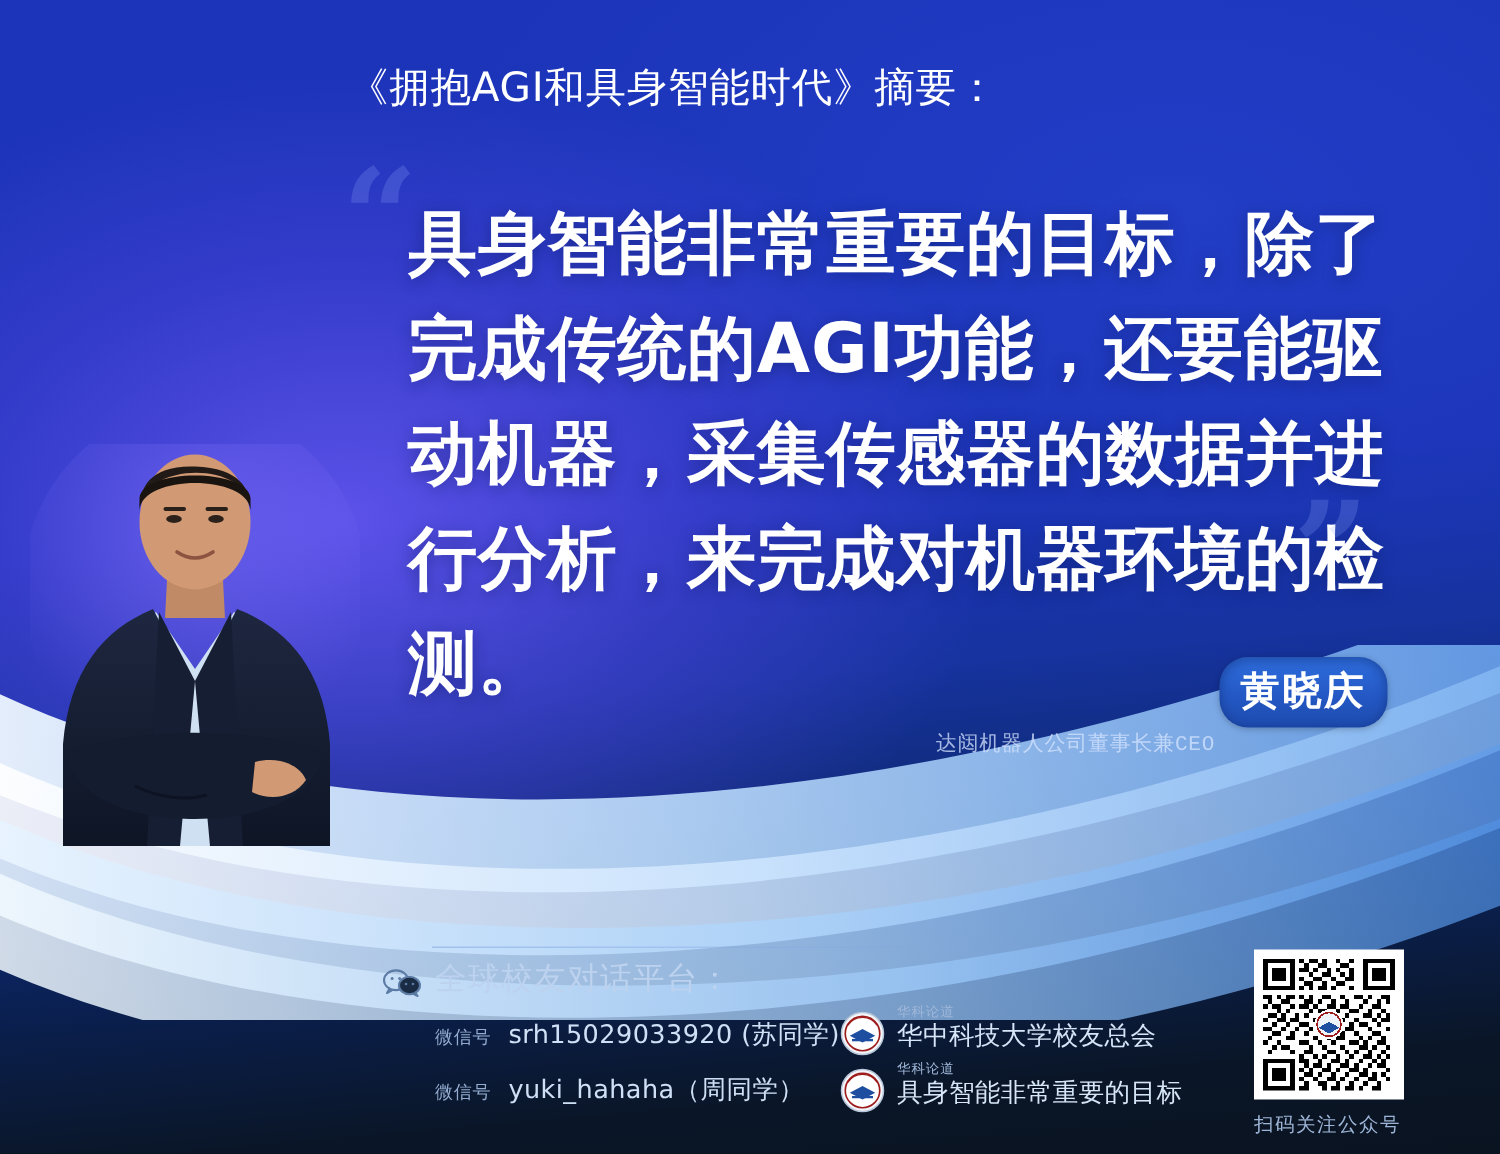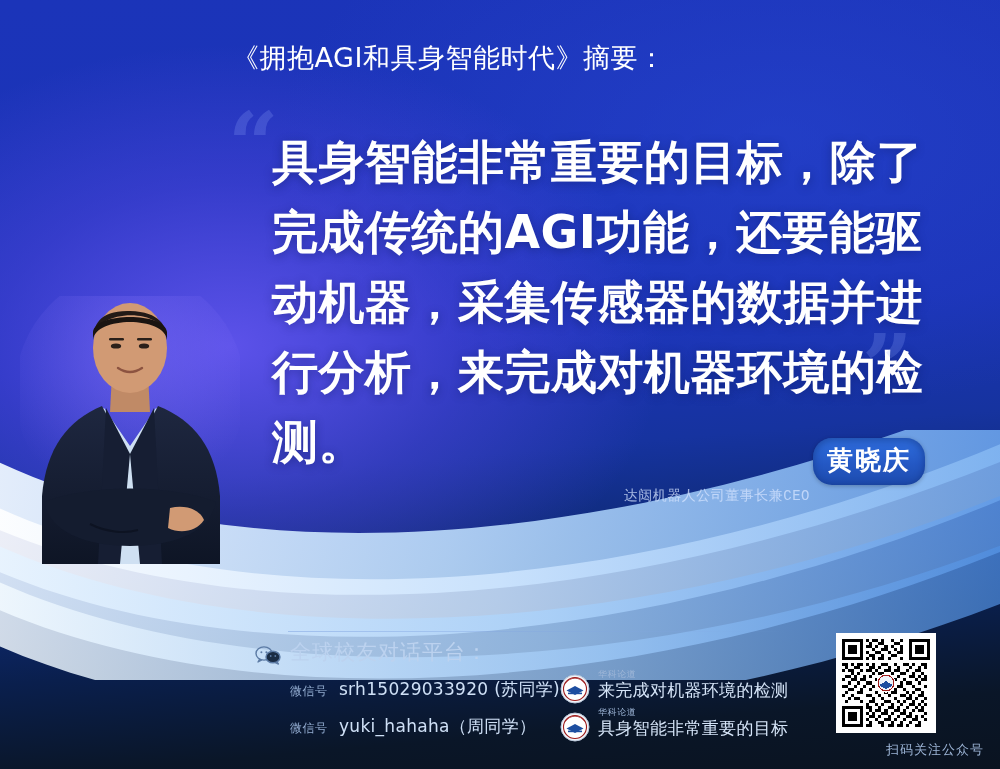--- a/index.html
+++ b/index.html
@@ -102,23 +102,22 @@
     white-space:nowrap;font-family:"DejaVu Sans","Liberation Sans",sans-serif;
   }
   .org-name{
     position:absolute;left:38px;top:7px;font-size:17px;color:#d6e5f8;letter-spacing:.3px;
     white-space:nowrap;font-family:"DejaVu Sans","Liberation Sans",sans-serif;
   }
 
   .qr-block{position:absolute;left:836px;top:633px;width:112px;}
   .qr{width:100px;height:100px;background:#fff;padding:6px;box-sizing:border-box;display:block;}
   .qr-cap{
-    margin-top:8px;width:112px;text-align:right;font-size:13px;color:#9db5d6;letter-spacing:1px;
-    font-family:"DejaVu Sans","Liberation Sans",sans-serif;
-    margin-left:36px;
+    margin-top:8px;width:112px;text-align:left;font-size:13px;color:#9db5d6;letter-spacing:1px;
+    font-family:"DejaVu Sans","Liberation Sans",sans-serif;
   }
 
   .portrait{position:absolute;left:20px;top:296px;width:220px;height:268px;}
 </style>
 </head>
 <body>
 
 <div class="poster">
 
   <svg class="waves" viewBox="0 0 1000 250" preserveAspectRatio="none">
@@ -233,21 +232,21 @@
 
   <div class="org o1">
     <svg class="seal" viewBox="0 0 30 30">
       <circle cx="15" cy="15" r="14" fill="#f2f5fa" stroke="#b9c7da" stroke-width="1"></circle>
       <circle cx="15" cy="15" r="11.5" fill="#fff" stroke="#9d1b1b" stroke-width="1.1"></circle>
       <path d="M6.5,16.5 L15,12 L23.5,16.5 L15,21 Z" fill="#1d4ea0"></path>
       <path d="M8,19.4 L22,19.4" stroke="#1d4ea0" stroke-width="1.6"></path>
       <path d="M5.2,9.6 A11.6,11.6 0 0 1 24.8,9.6" fill="none" stroke="#9d1b1b" stroke-width="0.8"></path>
     </svg>
     <div class="org-kind">华科论道</div>
-    <div class="org-name">来完成对机器环境的检测</div>
+    <div class="org-name">华中科技大学校友总会</div>
   </div>
 
   <div class="org o2">
     <svg class="seal" viewBox="0 0 30 30">
       <circle cx="15" cy="15" r="14" fill="#f2f5fa" stroke="#b9c7da" stroke-width="1"></circle>
       <circle cx="15" cy="15" r="11.5" fill="#fff" stroke="#9d1b1b" stroke-width="1.1"></circle>
       <path d="M6.5,16.5 L15,12 L23.5,16.5 L15,21 Z" fill="#1d4ea0"></path>
       <path d="M8,19.4 L22,19.4" stroke="#1d4ea0" stroke-width="1.6"></path>
       <path d="M5.2,9.6 A11.6,11.6 0 0 1 24.8,9.6" fill="none" stroke="#9d1b1b" stroke-width="0.8"></path>
     </svg>

